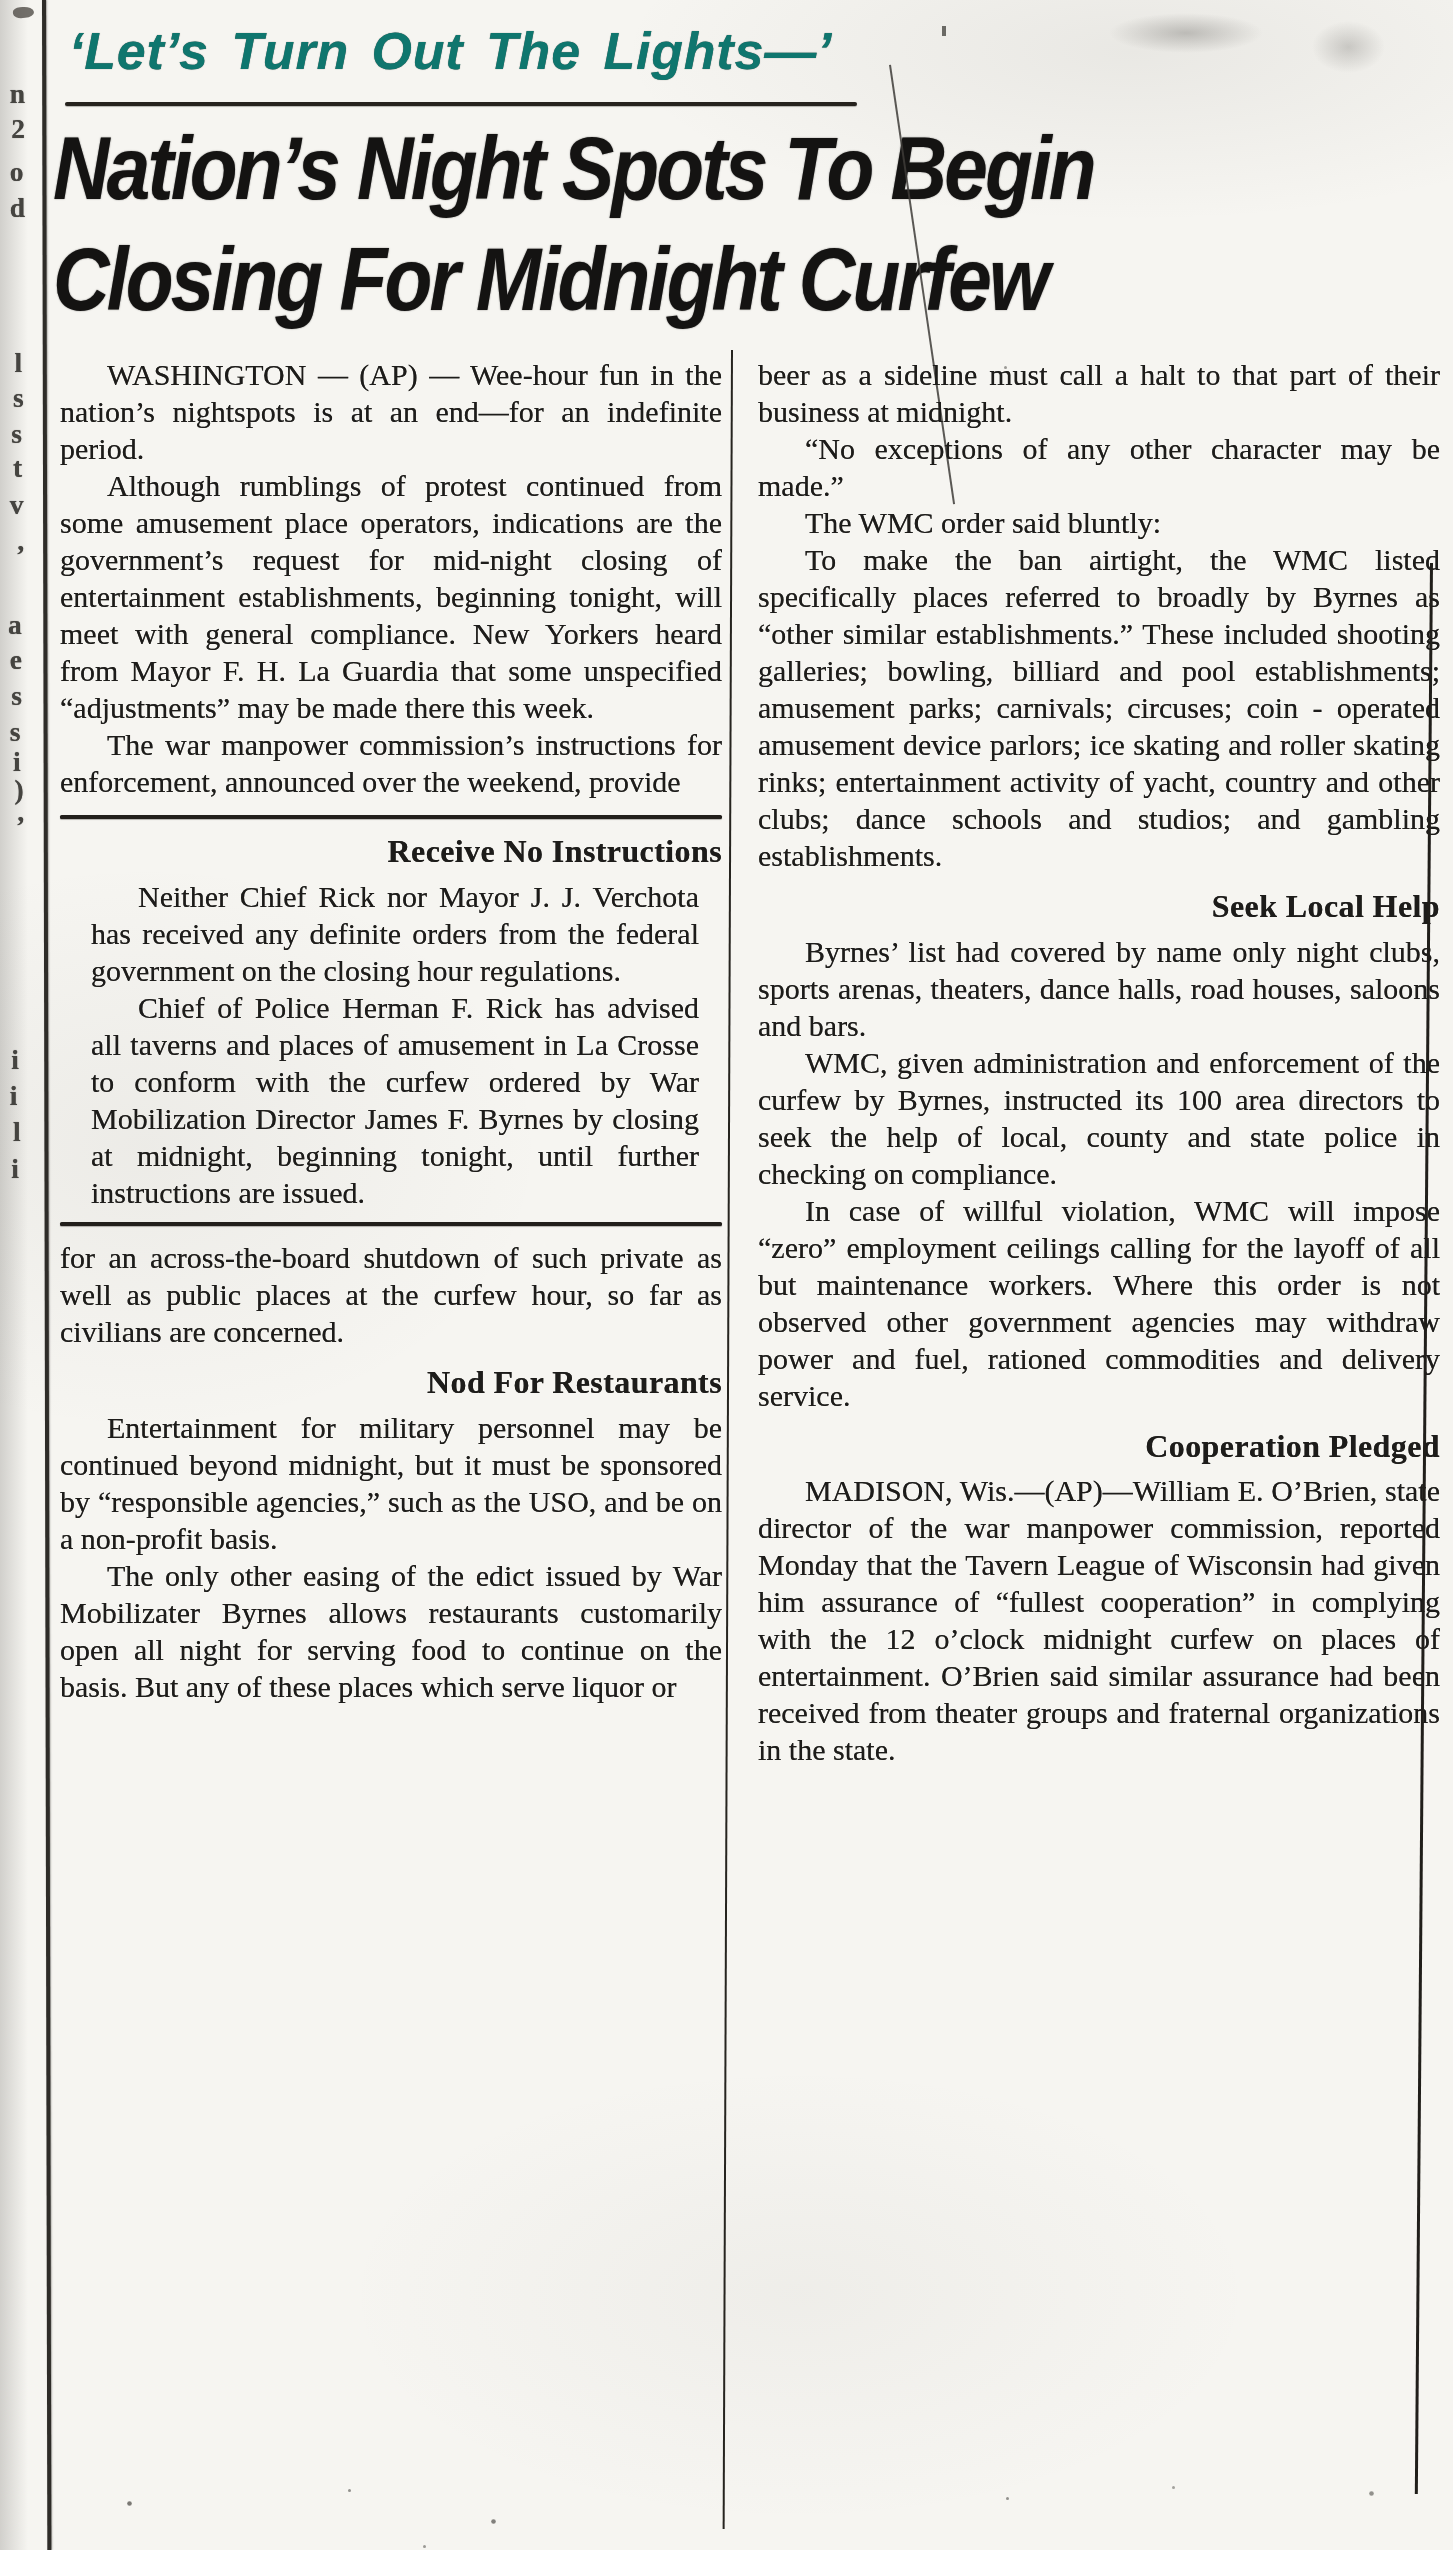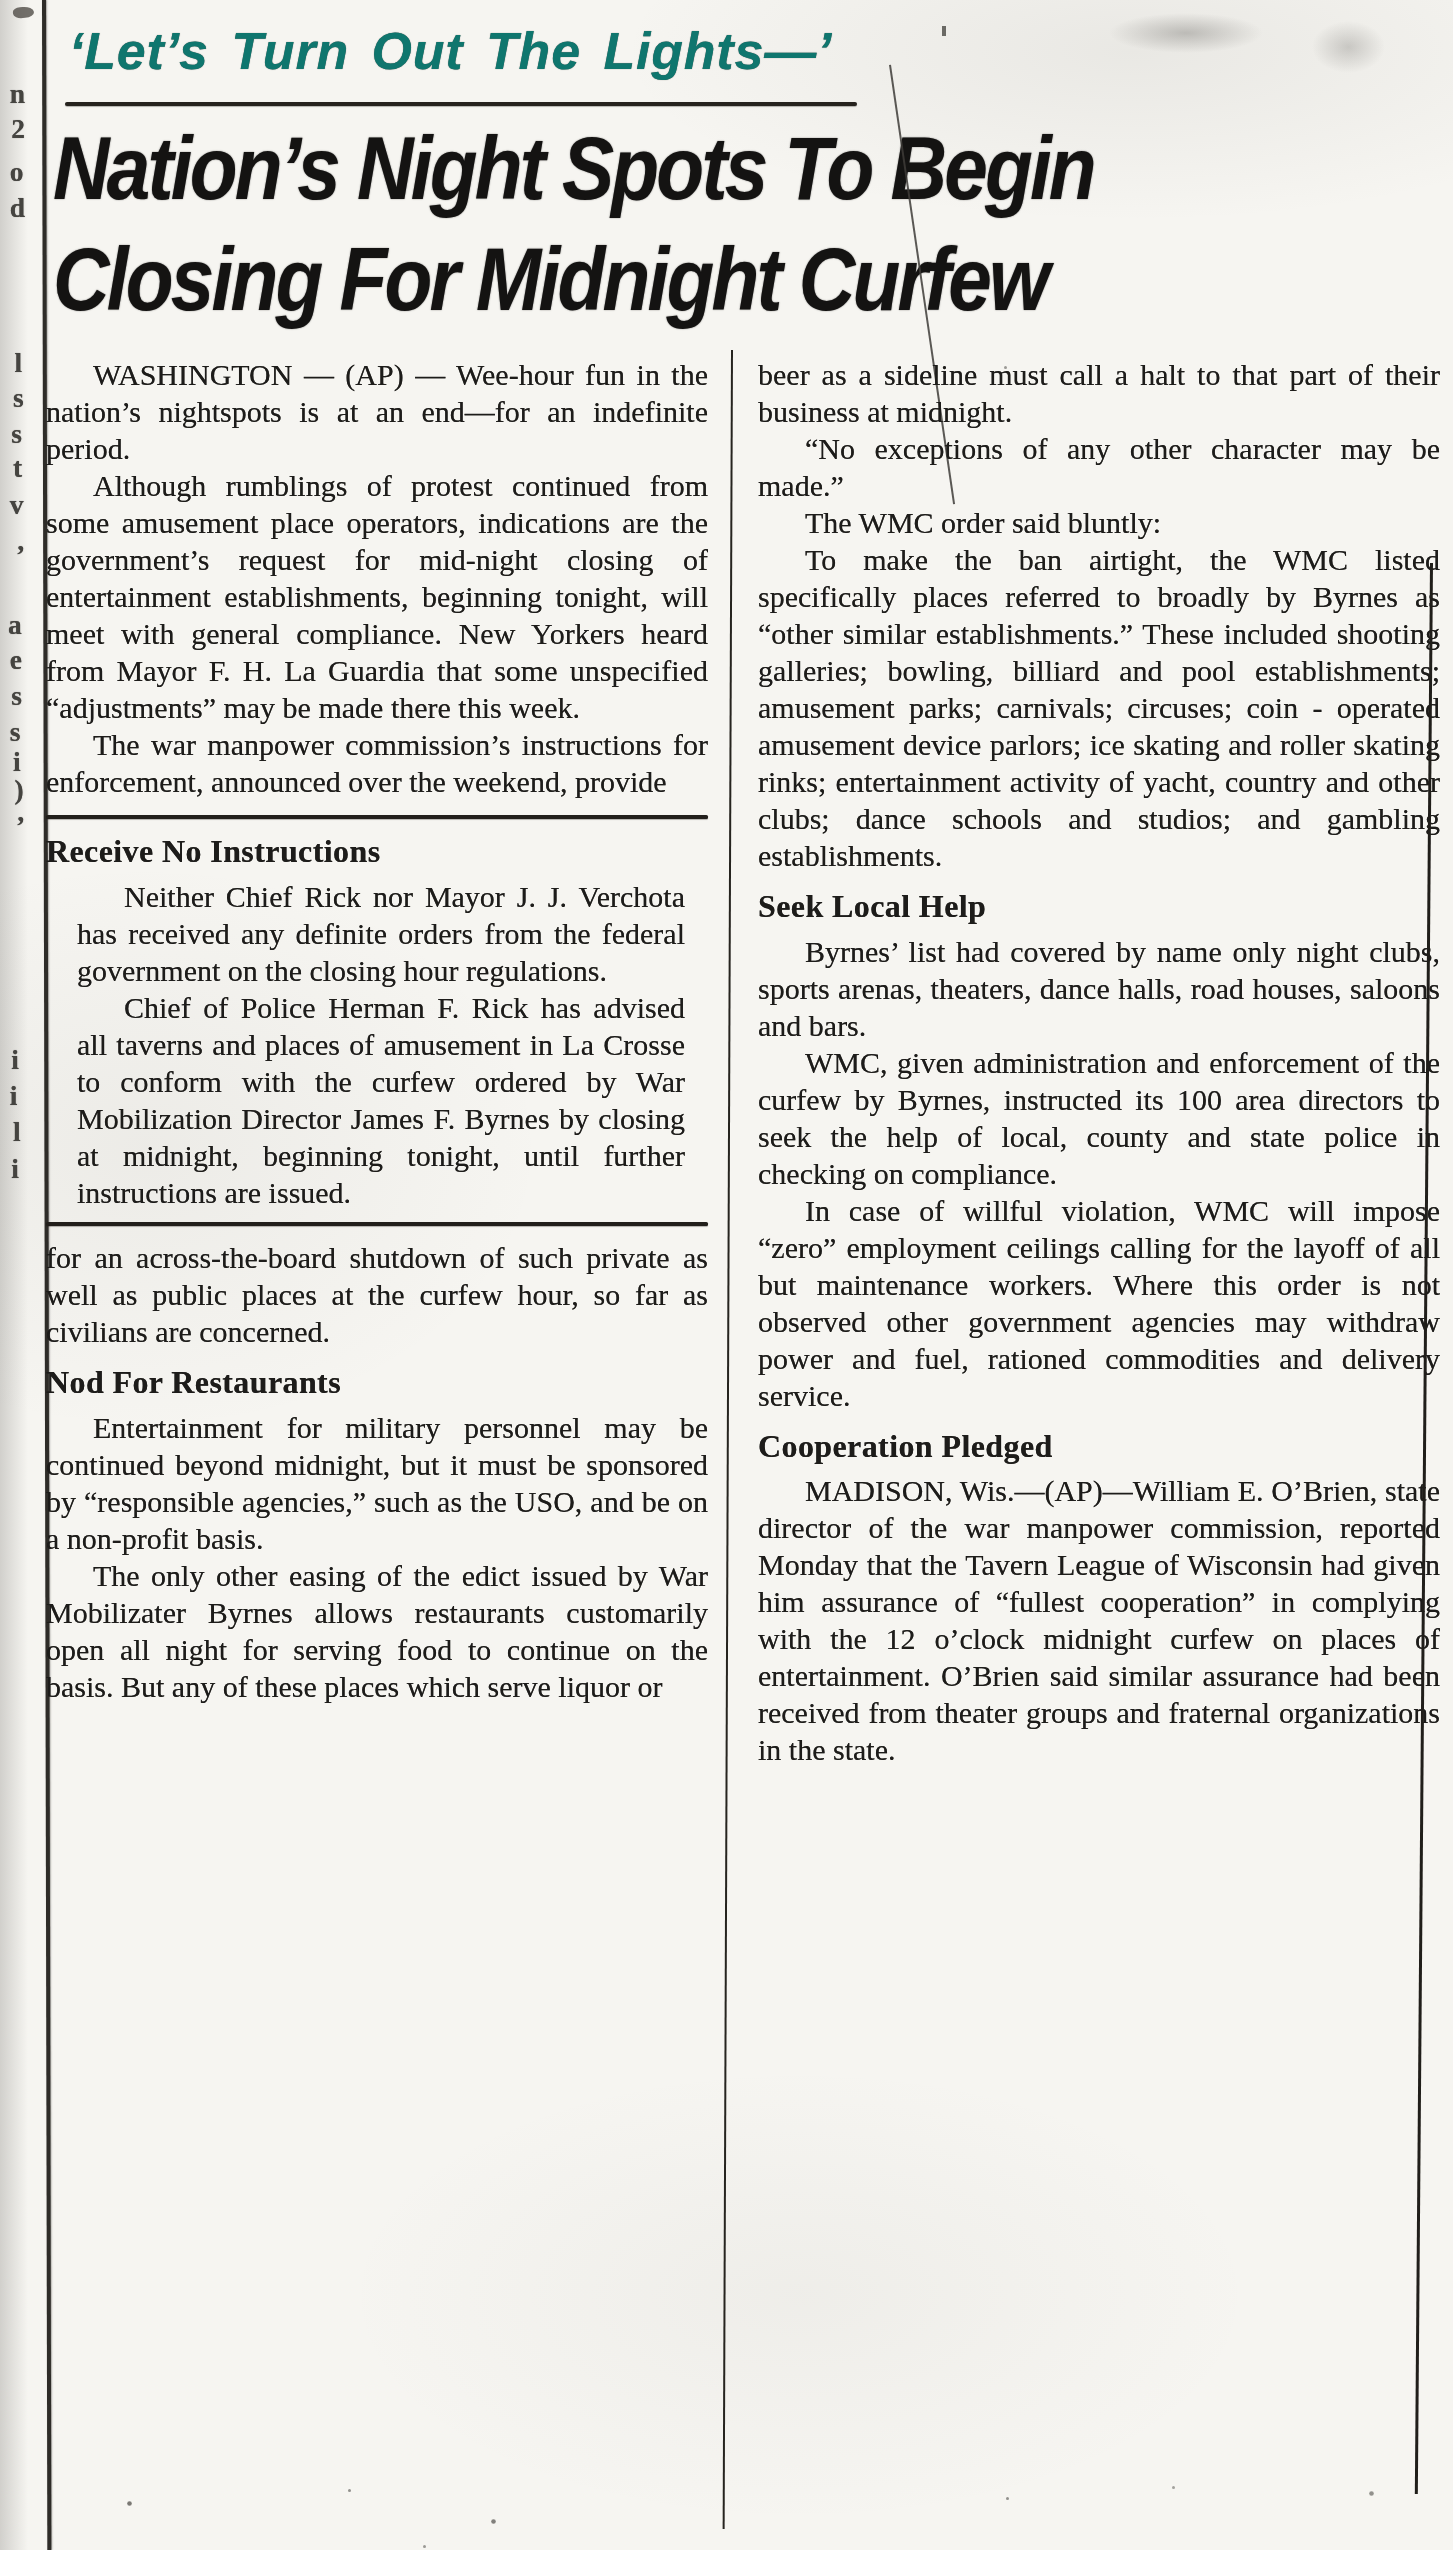--- a/index.html
+++ b/index.html
@@ -45,26 +45,26 @@
     background:rgba(62,60,56,.85);transform:rotate(-8.3deg);transform-origin:top left;}
   .tick{position:absolute;left:942px;top:26px;width:4px;height:9.7px;background:#4a4844;opacity:.8;}
   .smudge{position:absolute;border-radius:50%;}
   .sm1{left:1109px;top:13px;width:154px;height:40px;
     background:radial-gradient(closest-side, rgba(112,110,106,.38), rgba(112,110,106,0));}
   .sm2{left:1312px;top:21px;width:73px;height:52px;
     background:radial-gradient(closest-side, rgba(112,110,106,.30), rgba(112,110,106,0));}
   
   .col{position:absolute;top:356px;font-size:30px;line-height:37px;text-align:justify;
     text-shadow:0 0 0.5px rgba(25,24,22,.75);}
-  .col-left{left:46px;width:662px;}
+  .col-left{left:60px;width:662px;}
   .col-right{left:742px;width:682px;margin-left:16px;}
   .col p{margin:0;text-indent:47px;}
   .col p.noindent{text-indent:0;}
   .col h3{font-size:32px;line-height:39px;margin:13px 0 6.5px 0;text-indent:0;
-    font-weight:bold;text-align:left;letter-spacing:0.4px;}
+    font-weight:bold;text-align:right;letter-spacing:0.4px;}
   .boxtext{padding:0 23px 0 31px;}
   .rule{height:4.9px;background:#221f1b;margin:14.6px 0 11.3px 0;border-radius:1.6px;
     box-shadow:0 0.8px 0.8px rgba(34,31,27,.4);}
   .rule.below{margin:11.3px 0 13px 0;height:4px;}
   
   .divider{position:absolute;left:731px;top:350px;width:2.4px;height:2179px;
     background:#26241f;transform:rotate(0.22deg);transform-origin:top left;}
   
   .vrule-right{position:absolute;left:1430px;top:563px;width:3.2px;height:1931px;
     background:#201e1a;transform:rotate(0.45deg);transform-origin:top left;}

